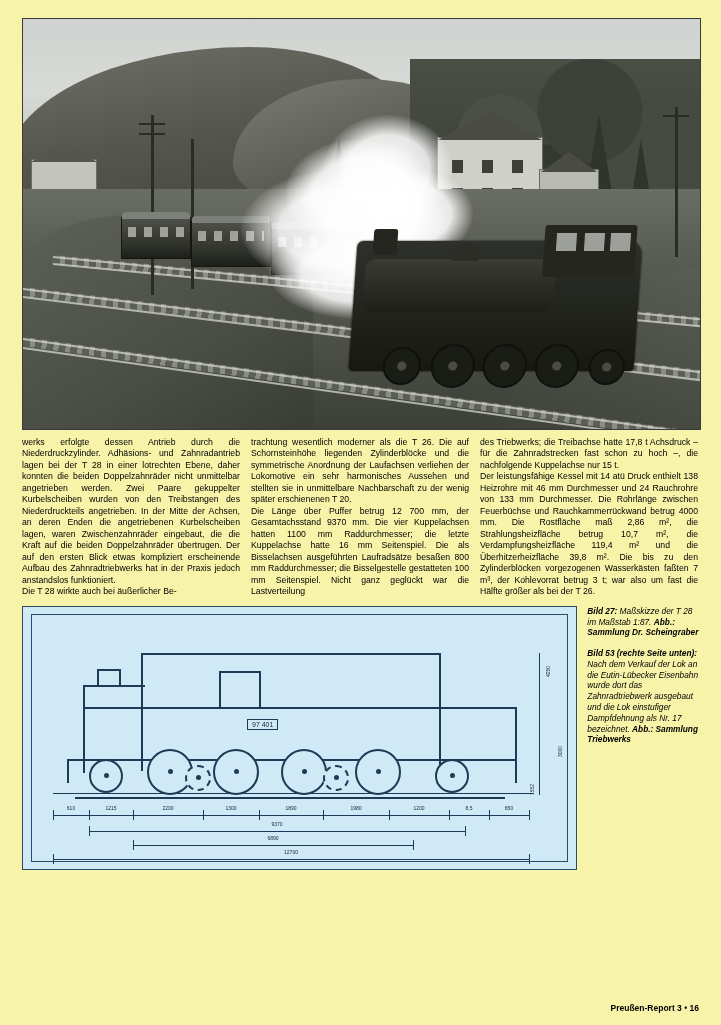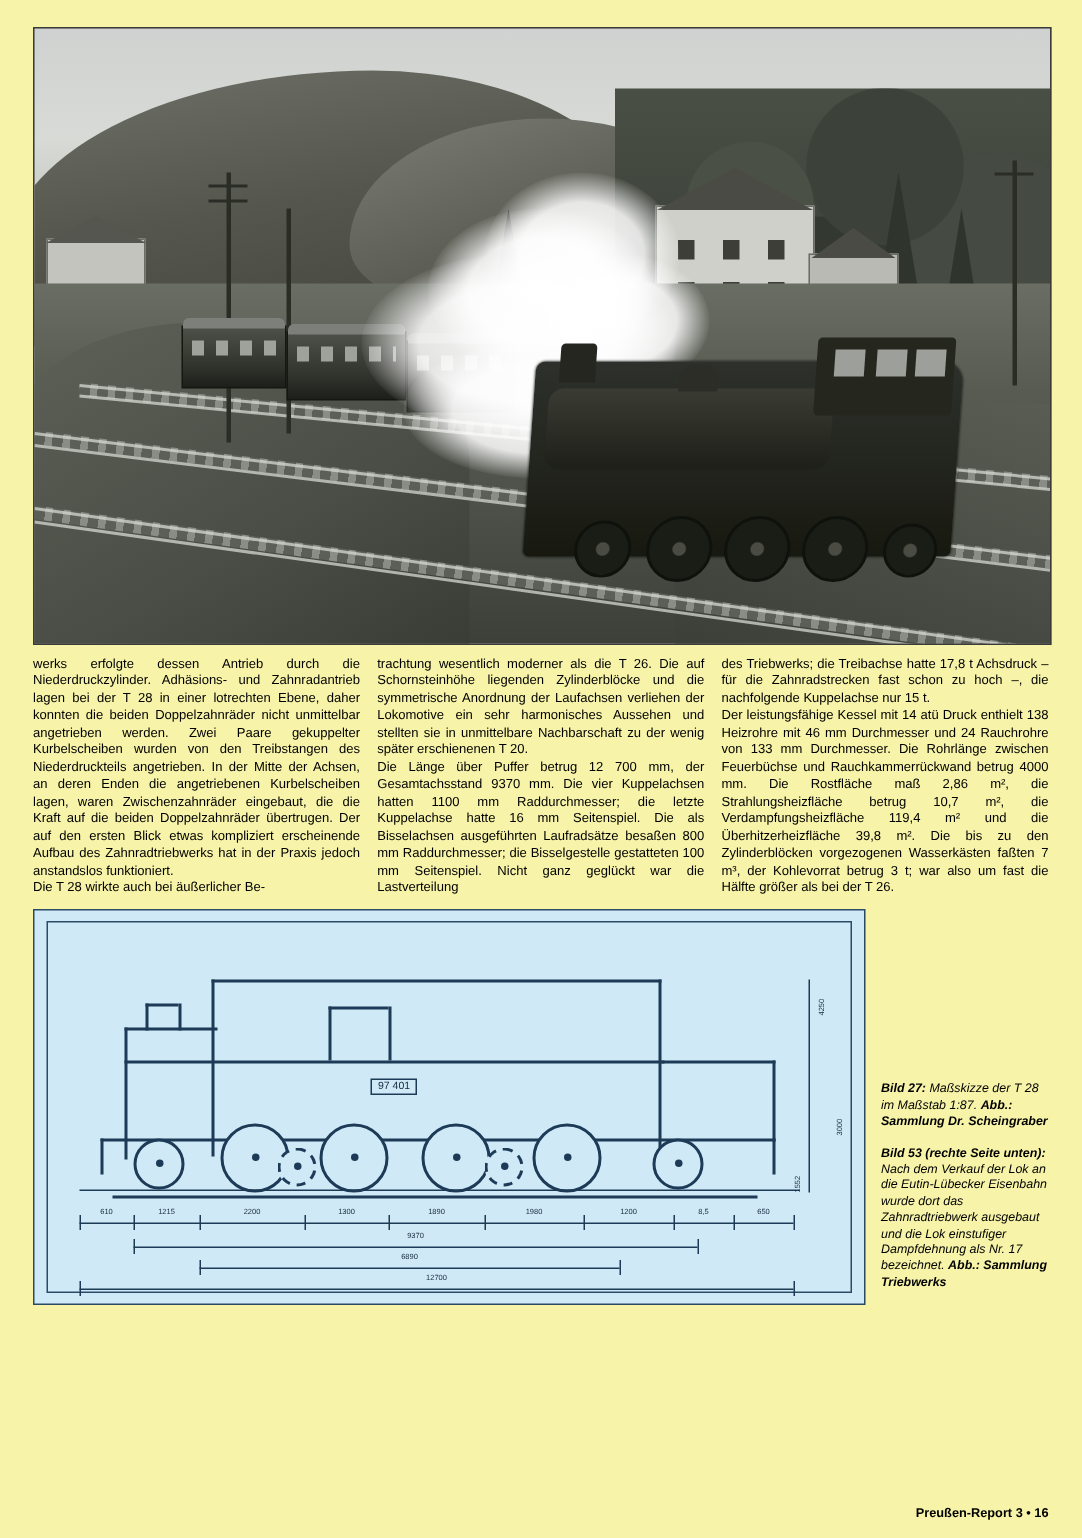--- a/index.html
+++ b/index.html
@@ -146,39 +146,37 @@
     color:#000;
   }
   .caption .i{font-style:italic;}
 
   
   .cols{
     margin-top:7px;
     display:flex;
     gap:11px;
     width:677px;
-    justify-content:space-between;
   }
   .col{
     width:218px;
     font-size:8.7px;
     line-height:1.32;
     text-align:justify;
     color:#000;
     hyphens:manual;
   }
   .col p{margin:0;}
 
   
   .lower{
     margin-top:8px;
     display:flex;
     gap:10px;
     width:677px;
-    align-items:flex-end;
   }
   .diagram{
     position:relative;
     width:555px;height:262px;
     background:#cfe9f7;
     border:1px solid #2b4a66;
     overflow:hidden;
   }
   .dg-frame{
     position:absolute;left:8px;top:7px;right:8px;bottom:7px;

